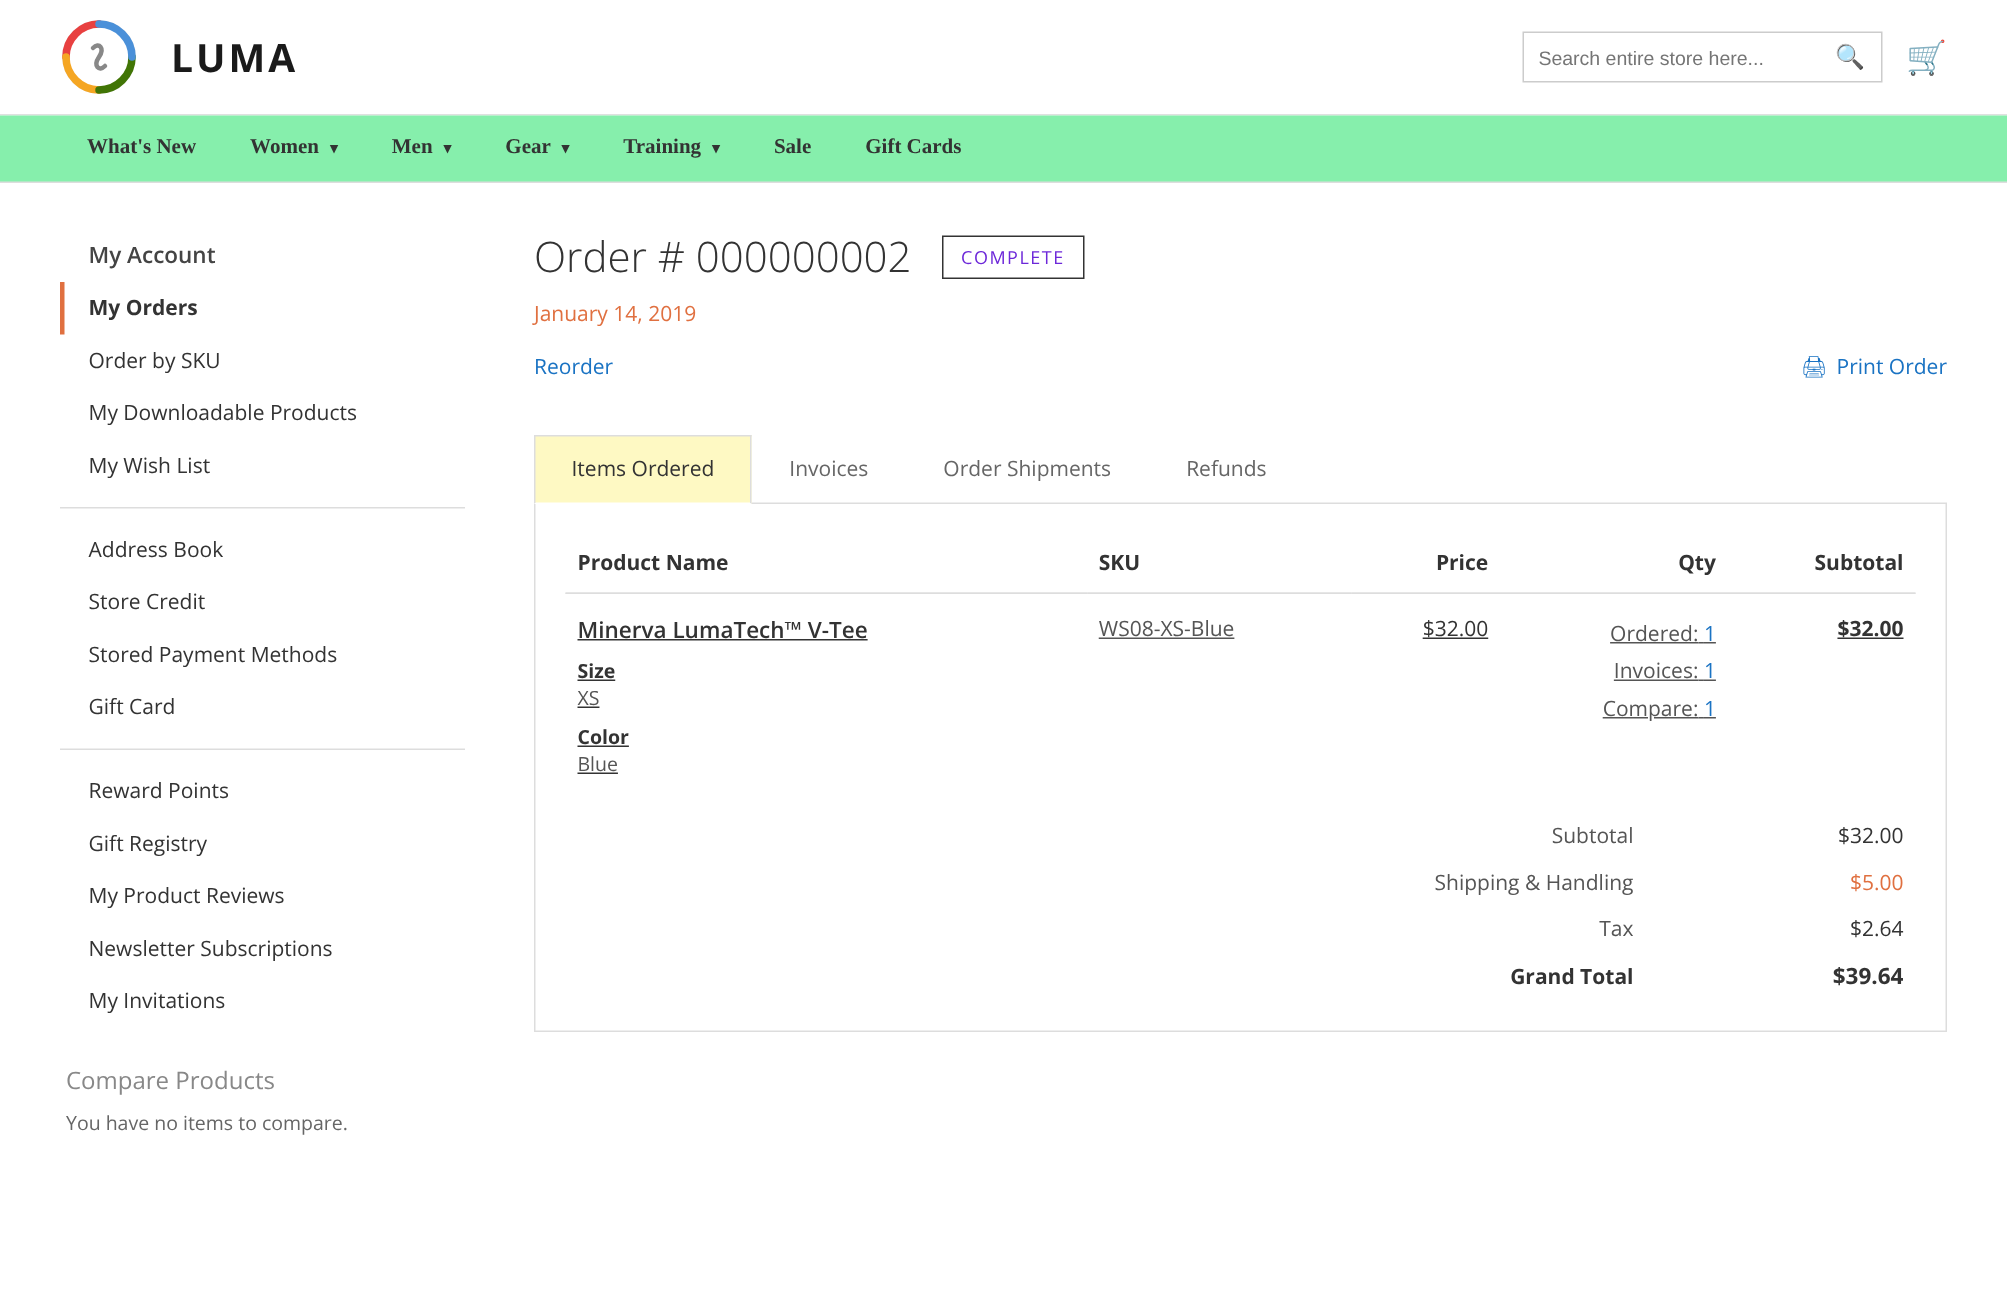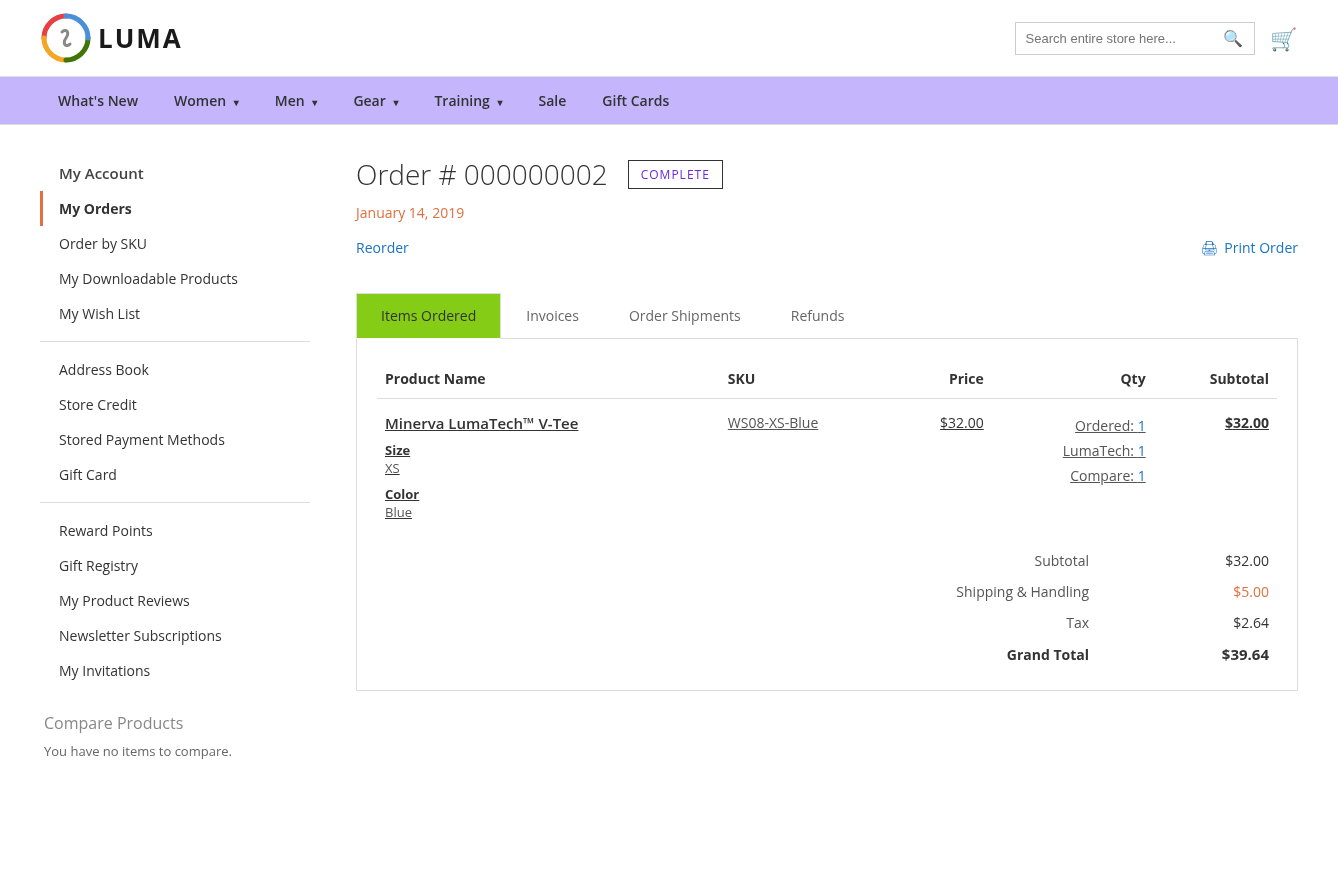--- a/index.html
+++ b/index.html
@@ -1,30 +1,30 @@
 <!DOCTYPE html>
 <html><head>
   <meta charset="utf-8">
   <style>
     * { box-sizing: border-box; margin: 0; padding: 0; }
     body { font-family: 'Open Sans', Arial, sans-serif; font-size: 14px; color: #333; background: #fff; }
 
     
     .header { display: flex; align-items: center; justify-content: space-between; padding: 12px 40px; background: #fff; border-bottom: 1px solid #e0e0e0; }
-    .logo-area { display: flex; align-items: center; gap: 6px; }
+    .logo-area { display: flex; align-items: center; gap: 22px; }
     .logo-icon { width: 52px; height: 52px; }
     .logo-text { font-size: 26px; font-weight: 700; color: #1a1a1a; letter-spacing: 2px; }
     .header-right { display: flex; align-items: center; gap: 16px; }
     .search-box { display: flex; align-items: center; border: 1px solid #ccc; padding: 6px 10px; width: 240px; background: #fff; }
     .search-box input { border: none; outline: none; font-size: 13px; color: #999; width: 100%; }
     .search-icon-btn { background: none; border: none; cursor: pointer; color: #555; font-size: 16px; }
     .cart-icon { font-size: 22px; color: #555; cursor: pointer; }
 
     
-    .nav { background: #c4b5fd; padding: 0 40px; border-bottom: 1px solid #ddd; }
+    .nav { background: #86efac; padding: 0 40px; border-bottom: 1px solid #ddd; font-family: Liberation Serif, serif; }
     .nav ul { display: flex; list-style: none; gap: 0; }
     .nav ul li a { display: block; padding: 14px 18px; text-decoration: none; color: #333; font-size: 14px; font-weight: 600; }
     .nav ul li .chevron { font-size: 10px; margin-left: 4px; }
 
     
     .main-container { display: flex; padding: 30px 40px; gap: 30px; min-height: 600px; background: #fff; }
 
     
     .sidebar { width: 270px; flex-shrink: 0; }
     .sidebar-section { margin-bottom: 0; }
@@ -43,21 +43,21 @@
     .order-title { font-size: 28px; font-weight: 300; color: #333; }
     .status-badge { border: 1px solid #333; padding: 5px 12px; font-size: 12px; font-weight: 400; color: #6d28d9; letter-spacing: 1px; }
     .order-date { color: #e07040; font-size: 14px; margin-bottom: 16px; }
     .order-actions { display: flex; justify-content: space-between; align-items: center; margin-bottom: 36px; }
     .reorder-link { color: #1a73c3; text-decoration: none; font-size: 14px; }
     .print-link { display: flex; align-items: center; gap: 6px; color: #1a73c3; text-decoration: none; font-size: 14px; }
 
     
     .tabs { display: flex; border-bottom: 1px solid #ddd; margin-bottom: 0; }
     .tab { padding: 12px 24px; cursor: pointer; font-size: 14px; color: #666; border: 1px solid transparent; text-decoration: none; background: none; }
-    .tab.active { color: #333; border: 1px solid #ddd; border-bottom: 1px solid #fff; margin-bottom: -1px; background: #84cc16; }
+    .tab.active { color: #333; border: 1px solid #ddd; border-bottom: 1px solid #fff; margin-bottom: -1px; background: #fef9c3; }
 
     
     .order-table-wrapper { border: 1px solid #ddd; border-top: none; padding: 20px; }
     .order-table { width: 100%; border-collapse: collapse; }
     .order-table thead th { text-align: left; padding: 10px 8px; font-size: 14px; font-weight: 700; border-bottom: 1px solid #ddd; }
     .order-table thead th.right { text-align: right; }
     .order-table tbody td { padding: 14px 8px; vertical-align: top; font-size: 14px; text-decoration: underline; }
     .product-name-cell { font-size: 15px; font-weight: 600; color: #333; }
     .product-attr-label { font-weight: 700; font-size: 13px; margin-top: 8px; }
     .product-attr-value { font-size: 13px; color: #555; }
@@ -200,21 +200,21 @@
               <div class="product-attr-value">Blue</div>
             </td>
             <td class="sku-cell">WS08-XS-Blue</td>
             <td style="text-align:right;">$32.00</td>
             <td class="qty-cell">
               <div>
                 <span>Ordered:</span>
                 <a href="#" style="color:#1a73c3;">1</a>
               </div>
               <div>
-                <span>LumaTech:</span>
+                <span>Invoices:</span>
                 <a href="#" style="color:#1a73c3;">1</a>
               </div>
               <div>
                 <span>Compare:</span>
                 <a href="#" style="color:#1a73c3;">1</a>
               </div>
             </td>
             <td class="subtotal-cell">$32.00</td>
           </tr>
         </tbody>

